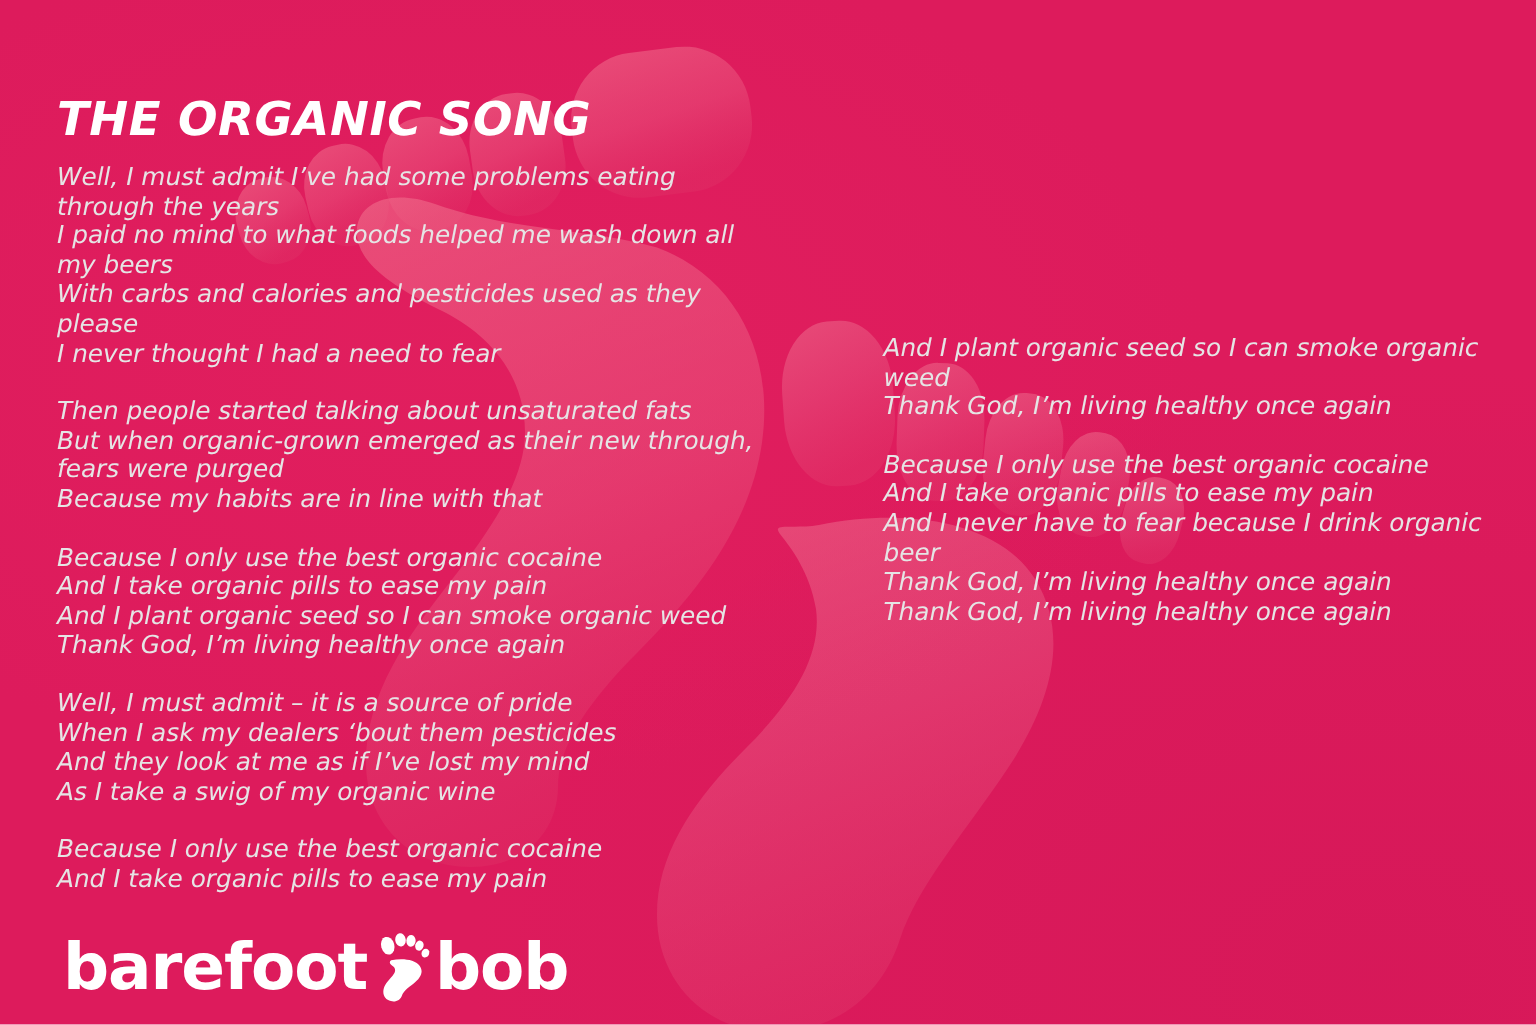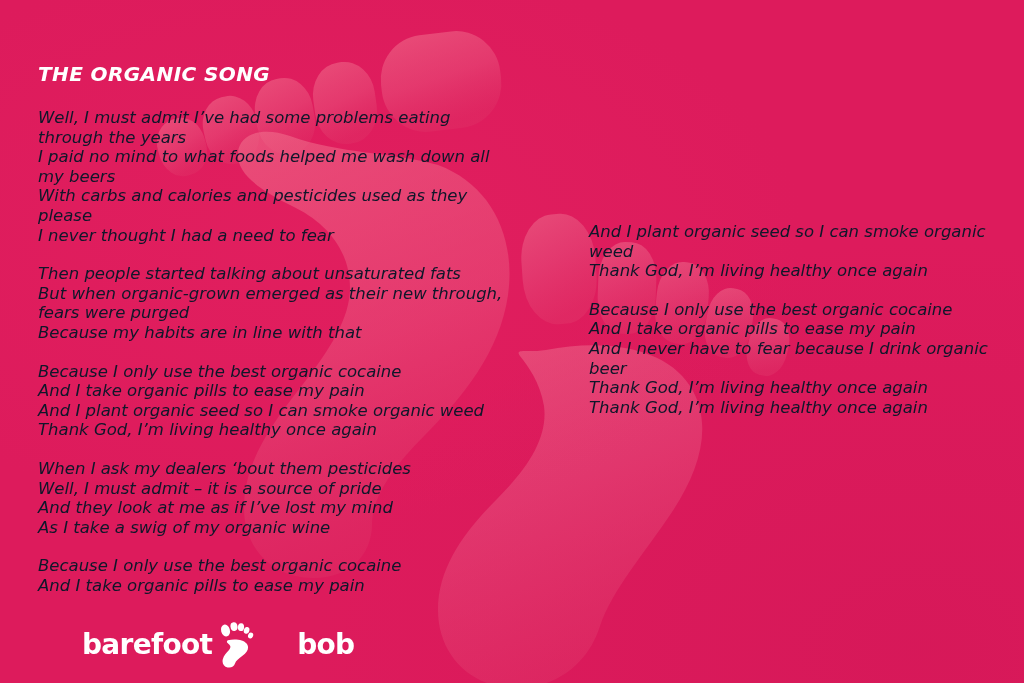--- a/index.html
+++ b/index.html
@@ -33,32 +33,32 @@
     position: absolute;
     inset: 0;
   }
 
   
   .title {
     position: absolute;
     left: 38px;
     top: 62px;
     font-family: "DejaVu Sans", sans-serif;
-    font-size: 20px;
+    font-size: 31px;
     font-weight: bold;
     font-style: italic;
     letter-spacing: 0.4px;
     color: #ffffff;
     white-space: nowrap;
   }
 
   
   .col {
     position: absolute;
-    color: #0f172a;
+    color: #e5e5e5;
     font-style: italic;
     font-size: 16.5px;
     line-height: 19.6px;
     font-weight: normal;
   }
   .col-left {
     left: 38px;
     top: 108px;
     width: 468px;
   }
@@ -80,26 +80,25 @@
   .logo {
     position: absolute;
     left: 42px;
     top: 622px;
     height: 46px;
     display: flex;
     align-items: center;
   }
   .logo-word {
     font-family: "DejaVu Sans", sans-serif;
-    font-size: 28px;
+    font-size: 43px;
     font-weight: bold;
     color: #ffffff;
     letter-spacing: -0.7px;
     line-height: 1;
-    margin-left: 40px;
   }
   .logo-mark {
     width: 42px;
     height: 46px;
     margin: 0 2px 0 1px;
     display: inline-block;
   }
 </style>
 </head>
 <body>
@@ -193,22 +192,22 @@
       </p>
 
       <p class="stanza">
         <span class="lyric-line">Because I only use the best organic cocaine</span>
         <span class="lyric-line">And I take organic pills to ease my pain</span>
         <span class="lyric-line">And I plant organic seed so I can smoke organic weed</span>
         <span class="lyric-line">Thank God, I’m living healthy once again</span>
       </p>
 
       <p class="stanza">
+        <span class="lyric-line">Well, I must admit – it is a source of pride</span>
         <span class="lyric-line">When I ask my dealers ‘bout them pesticides</span>
-        <span class="lyric-line">Well, I must admit – it is a source of pride</span>
         <span class="lyric-line">And they look at me as if I’ve lost my mind</span>
         <span class="lyric-line">As I take a swig of my organic wine</span>
       </p>
 
       <p class="stanza">
         <span class="lyric-line">Because I only use the best organic cocaine</span>
         <span class="lyric-line">And I take organic pills to ease my pain</span>
       </p>
 
     </div>

